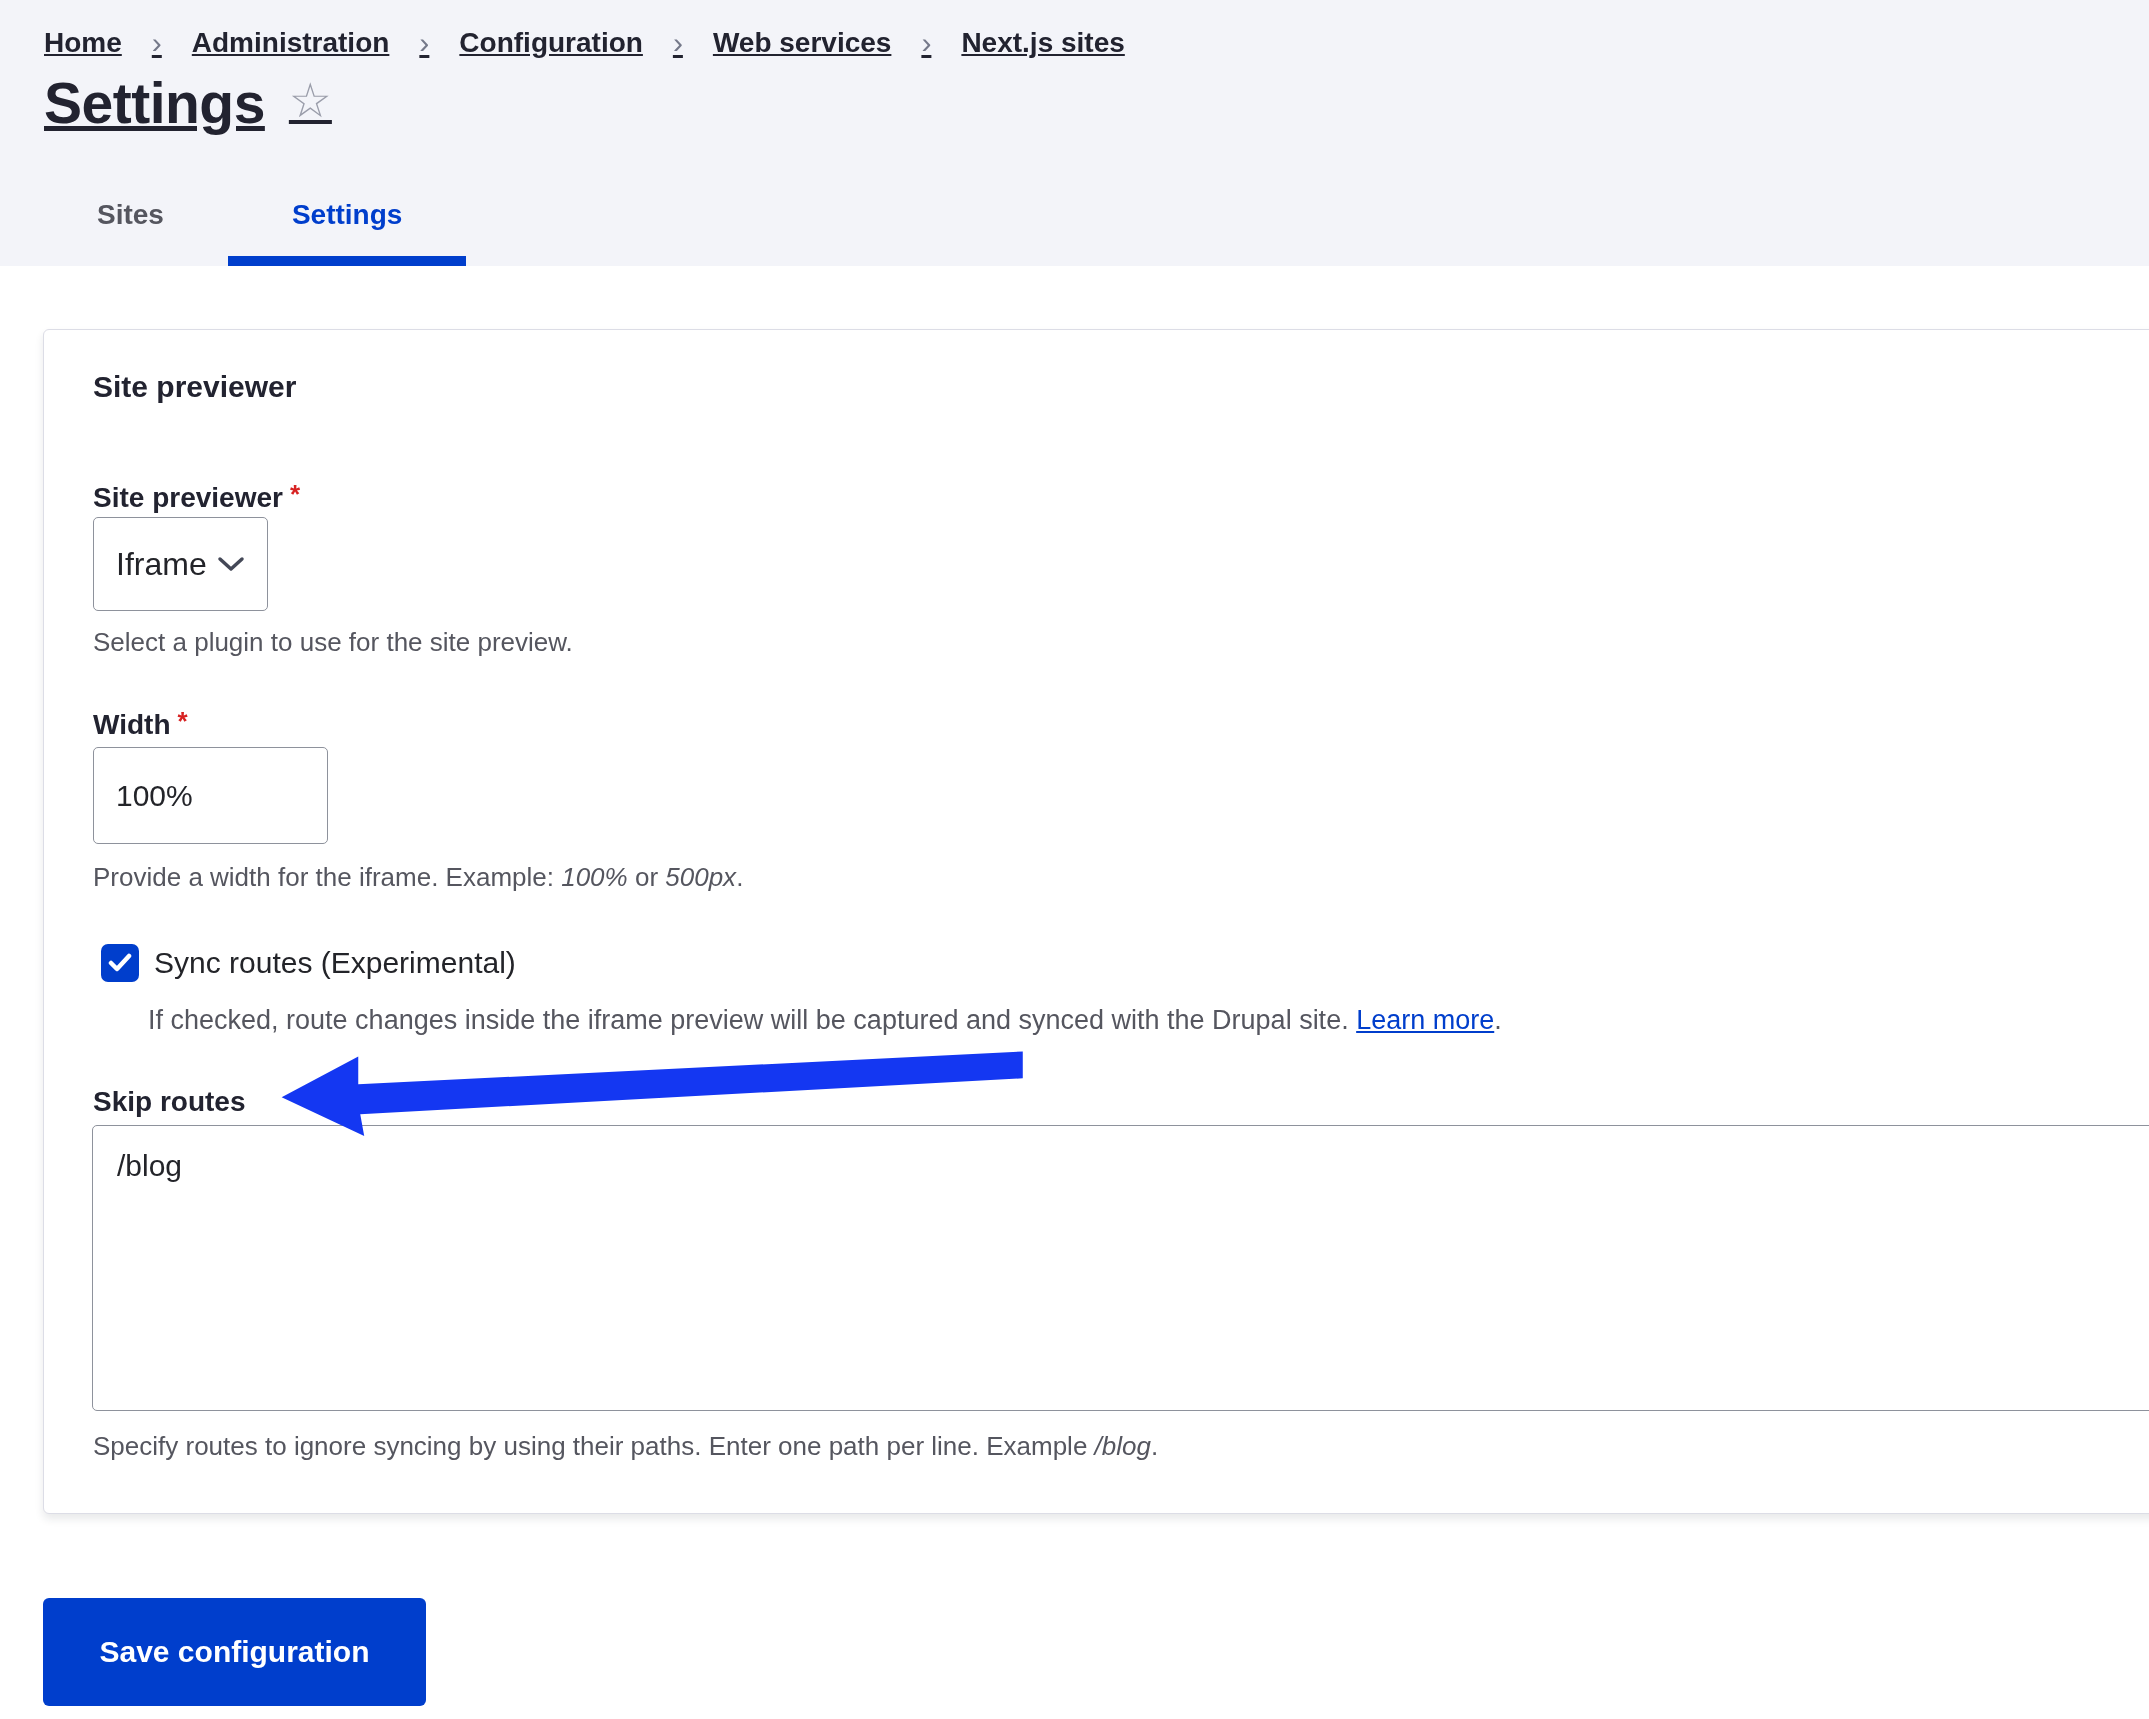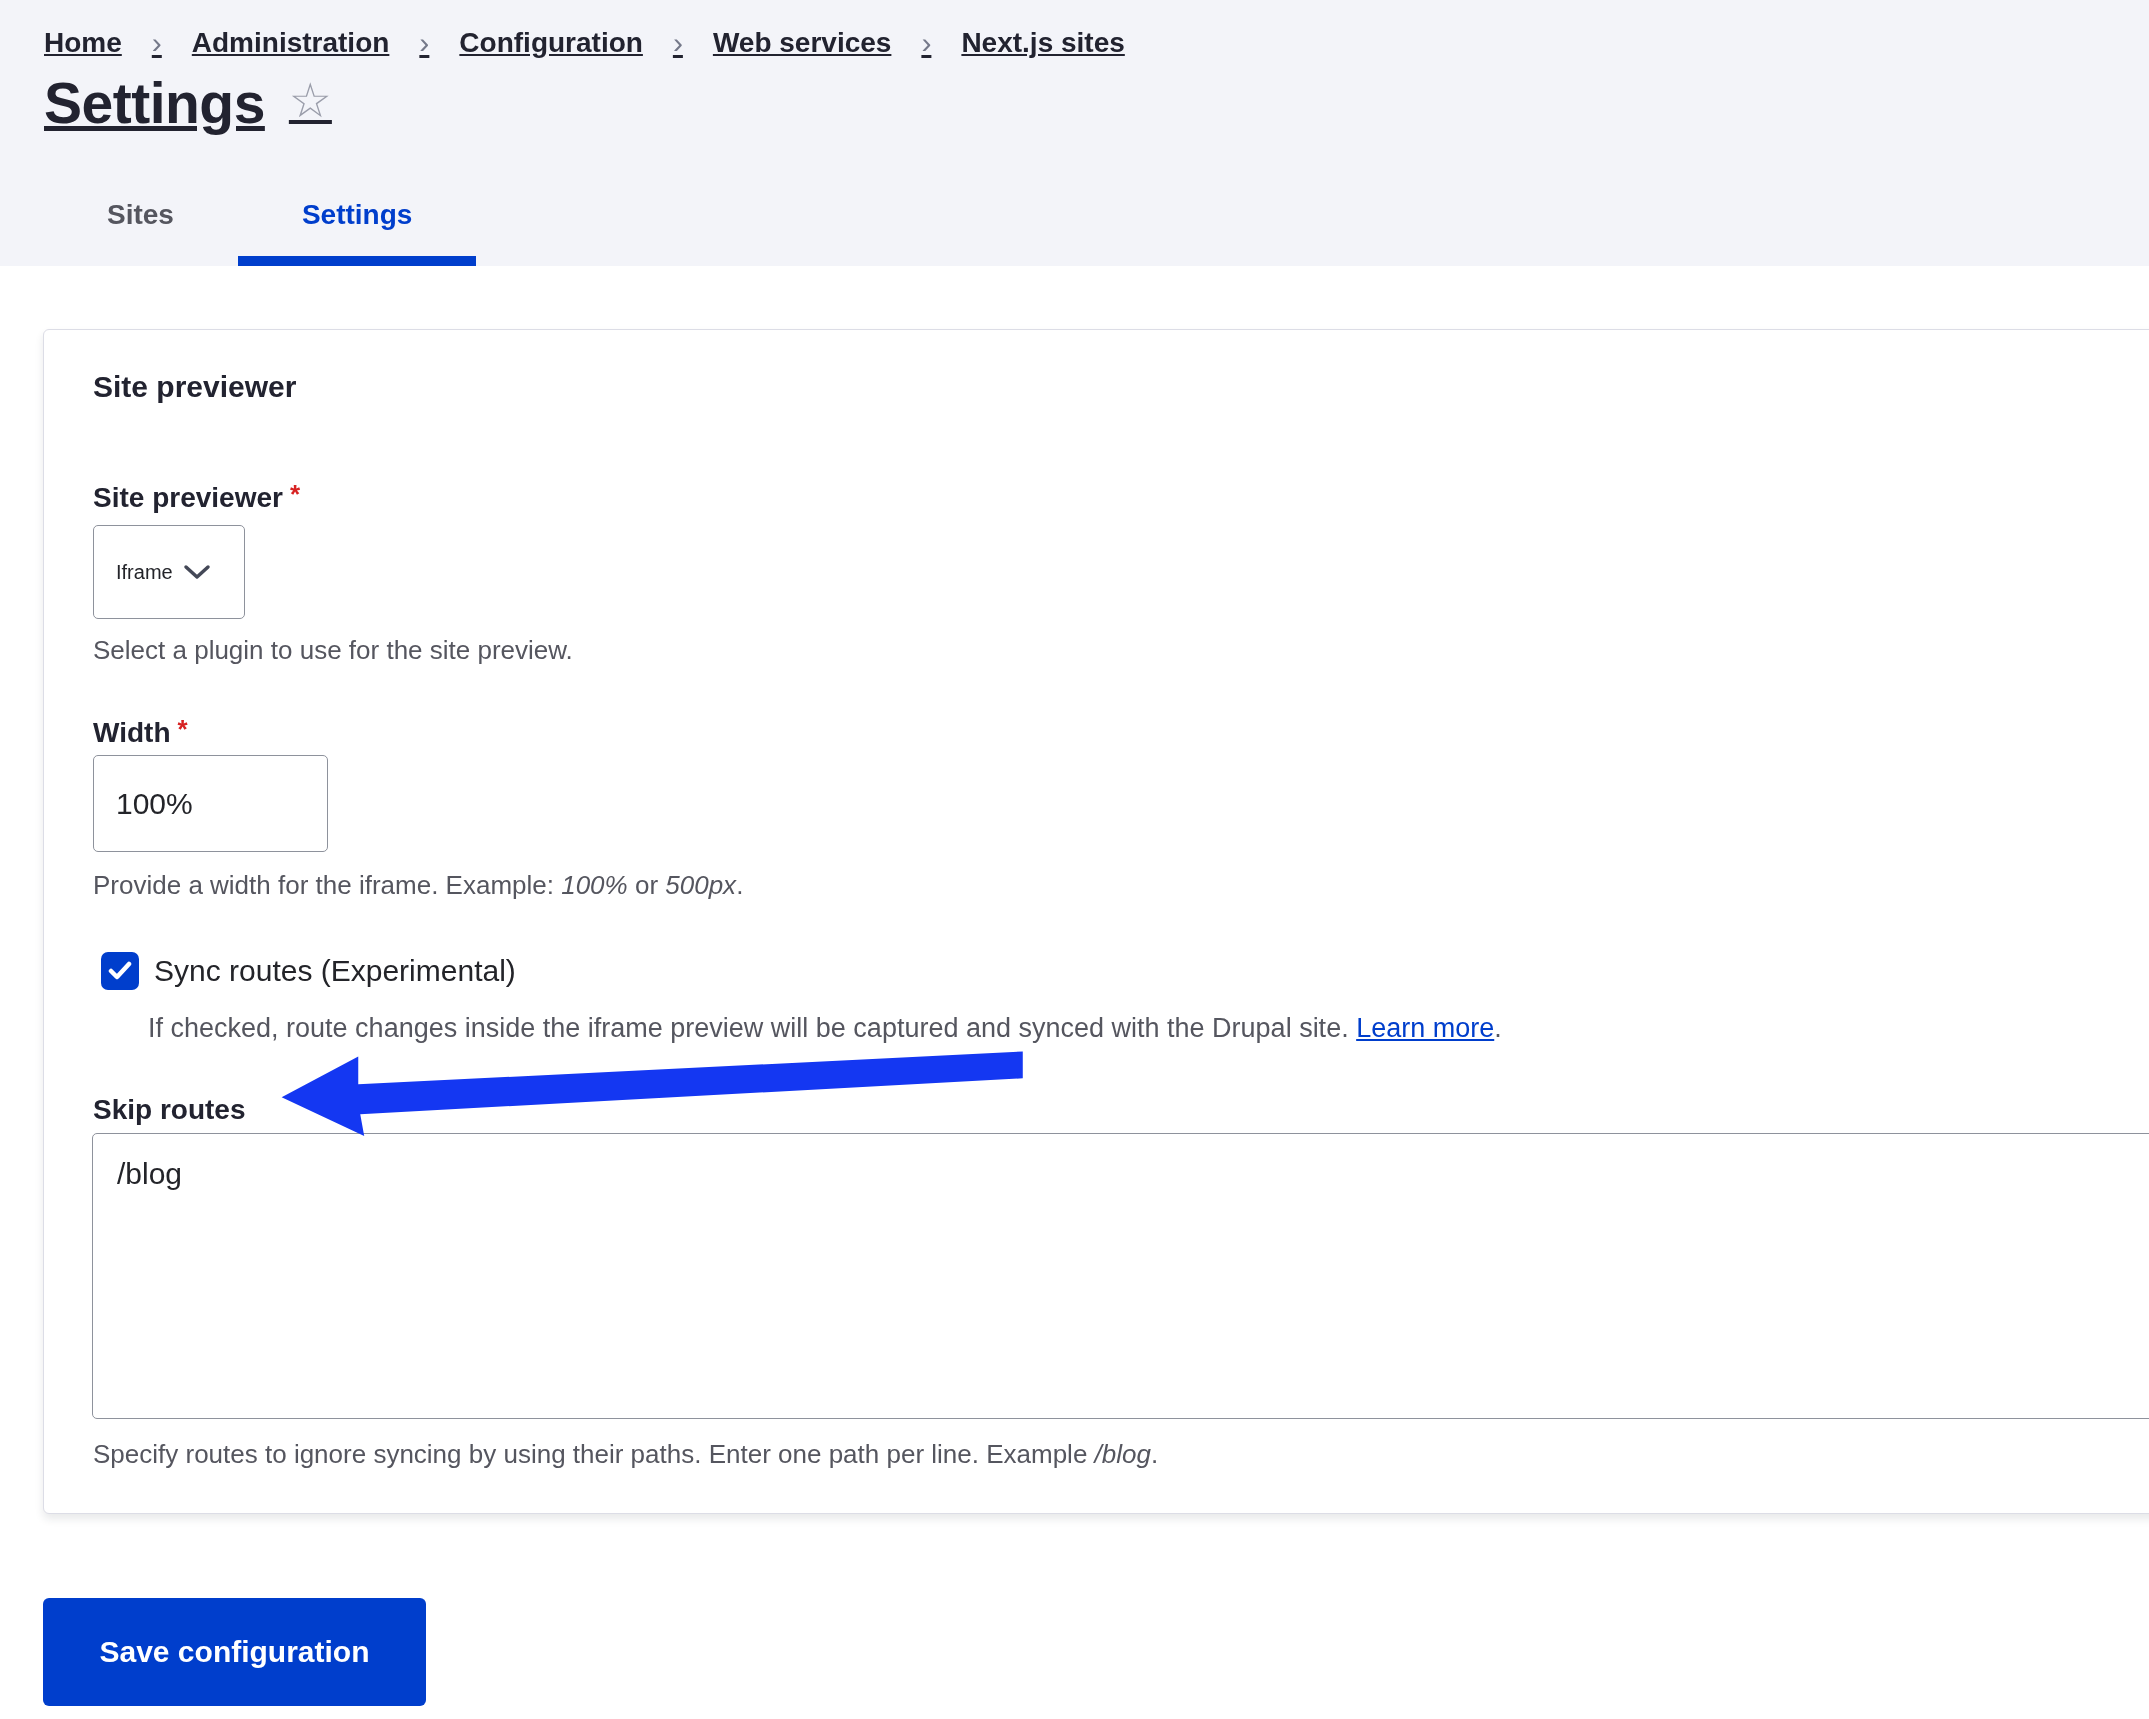--- a/index.html
+++ b/index.html
@@ -10,39 +10,39 @@
   
   .header { position:relative; width:100%; height:266px; background:#f3f4f9;text-decoration:underline; }
   .breadcrumb { display:flex; align-items:center; column-gap:30px; padding:26px 0 0 44px;
                 font-size:28px; font-weight:700; color:#222330; }
   .breadcrumb a { color:#222330; text-decoration:none; cursor:pointer; }
   .crumb-sep { color:#75798a; font-weight:400; font-size:30px; }
   .title-row { display:flex; align-items:flex-start; padding:10px 0 0 44px; }
   .page-title { font-size:57px; font-weight:700; letter-spacing:-0.5px; color:#222330; }
   .star { font-size:48px; color:#9a9daa; margin-left:24px; margin-top:2px; cursor:pointer; }
 
-  .tabs { position:absolute; left:43px; bottom:0; display:flex; height:92px; }
+  .tabs { position:absolute; left:33px; bottom:0; display:flex; height:92px; }
   .tab { display:flex; align-items:center; padding:0 64px; font-size:28px; font-weight:700;
          color:#55565f; border-bottom:10px solid transparent; cursor:pointer; }
   .tab.active { color:#003ecc; border-bottom-color:#003ecc; }
 
   
   .card { position:relative; margin:63px 0 0 43px; width:2308px; height:1185px;
           background:#fff; border:1px solid #dcdde6; border-radius:6px;
           box-shadow:0 5px 9px rgba(34,35,48,0.10);
           padding:40px 0 0 49px; }
   .legend { font-size:30px; font-weight:700; line-height:34px; color:#222330; }
 
   .field-label { display:block; font-size:28px; font-weight:700; line-height:30px; color:#222330; }
   .required { color:#d72222; font-size:26px; position:relative; top:-4px; margin-left:7px; font-weight:700; }
 
   .label-previewer { margin-top:79px; }
-  .select { margin-top:12px; width:152px; height:94px; border:1px solid #8e929c; border-radius:5px;
+  .select { margin-top:4px; width:175px; height:94px; border:1px solid #8e929c; border-radius:5px;
             background:#fff; display:flex; align-items:center; padding:0 16px 0 22px;
-            font-size:20px; color:#232429; cursor:pointer; }
+            font-size:32px; color:#232429; cursor:pointer; }
   .select .chevron { margin-left:10px; display:inline-flex; }
 
   .description { font-size:26px; line-height:30px; color:#55565f; }
   .desc-previewer { margin-top:16px; }
 
   .label-width { margin-top:53px; }
   .text-input { margin-top:7px; display:block; width:235px; height:97px; border:1px solid #8e929c;
                 border-radius:5px; padding:0 0 0 22px; font-size:30px; color:#232429;
                 font-family:"Liberation Sans", sans-serif; background:#fff; }
   .desc-width { margin-top:18px; }

